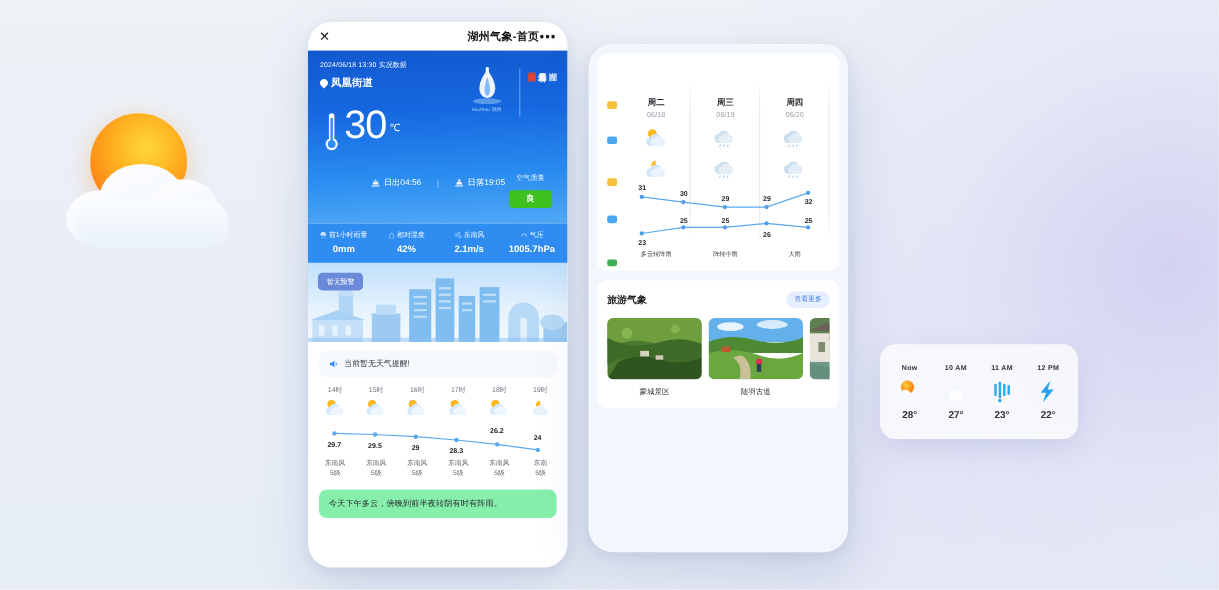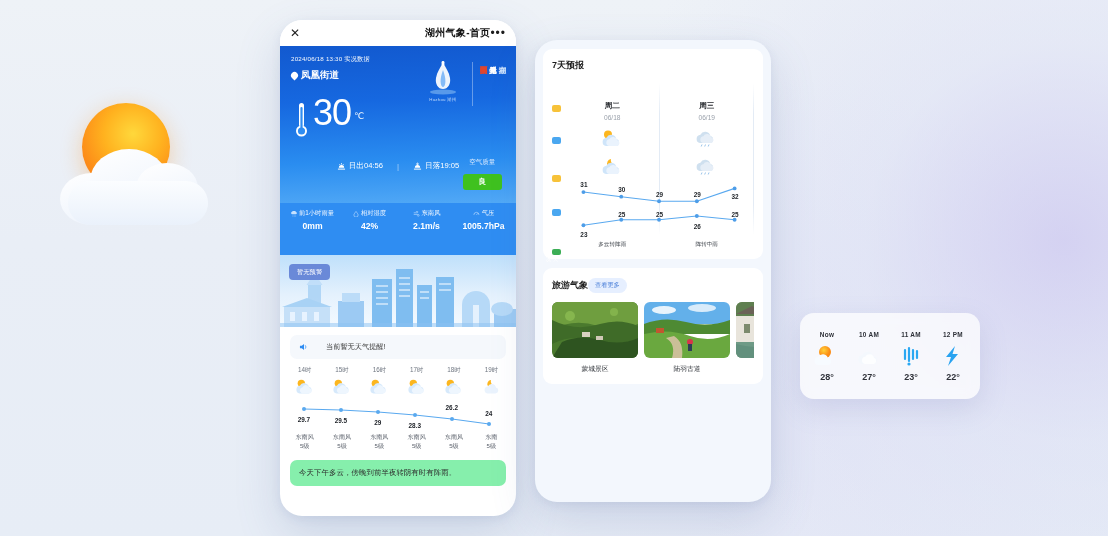--- a/index.html
+++ b/index.html
@@ -72,50 +72,50 @@
   .deg { font-size:9px; margin-left:3px; vertical-align:super; }
   .aq { position:absolute; right:14px; top:112px; text-align:center; }
   .aq-label { font-size:6.5px; color:#dbeafe; margin-bottom:3px; }
   .aq-pill { background:#3fc11f; color:#fff; font-size:7.5px; font-weight:700;
     border-radius:3px; padding:3px 16px; display:inline-block; }
 
   .sun-row { display:flex; align-items:center; justify-content:center; gap:14px; margin-top:20px; font-size:7.6px; }
   .sun-item { display:flex; align-items:center; gap:3px; }
   .sun-sep { color:rgba(255,255,255,.55); font-size:8px; }
 
-  .stat-bar { display:flex; background:#2f8df2; padding:6px 4px 24px;justify-content:flex-end; }
+  .stat-bar { display:flex; background:#2f8df2; padding:6px 4px 8px;justify-content:flex-end; }
   .stat { flex:1; text-align:center; color:#fff; }
   .stat-t { font-size:6.3px; opacity:.95; display:flex; align-items:center; justify-content:center; gap:2px; }
   .stat-v { font-size:8.6px; font-weight:700; margin-top:3px; }
 
   .city-band { position:relative; height:72px; background:linear-gradient(180deg,#bfe0fb 0%,#e4f1fd 55%,#f4faff 100%); overflow:hidden; }
   .alert-pill { position:absolute; left:9px; top:9px; background:#6a89d8; color:#fff; font-size:6.3px;
     padding:3.5px 8px; border-radius:4px; z-index:3; }
 
   .notice { margin:8px 10px 0; background:#f5f8fc; border-radius:7px; padding:7px 9px;
-    display:flex; align-items:center; gap:18px; }
+    display:flex; align-items:center; gap:5px; }
   .notice-txt { font-size:7.2px; color:#3a3a3a; }
 
   .hourly { margin:7px 6px 0; }
   .h-row { display:flex; }
   .h-col { flex:1; text-align:center; }
   .h-time { font-size:6.3px; color:#6f7681; }
   .h-icon { margin:3px 0 1px; }
   .h-wind { font-size:6.1px; color:#5d636d; line-height:1.45; margin-top:3px; }
   .h-chart { position:relative; height:28px; margin-top:2px; }
   .h-chart svg { position:absolute; inset:0; }
   .h-val { position:absolute; font-size:6.4px; font-weight:700; color:#21252b; transform:translateX(-50%); }
 
   .summary { margin:9px 10px 0; background:#86efac; border-radius:7px; padding:8px 9px; }
   .summary p { font-size:7.4px; color:#2c2c2c; letter-spacing:.1px; }
 
   
   .card { background:#fff; border-radius:9px; margin:9px 8px 0; padding:10px 9px; }
   .card-title { font-size:9px; font-weight:700; color:#1d1d1d; }
-  .card-head { display:flex; align-items:center; justify-content:flex-start;font-family:Liberation Mono, monospace; }
+  .card-head { display:flex; align-items:center; justify-content:space-between;font-family:Liberation Mono, monospace; }
   .more-btn { background:#e6efff; color:#4a7fd8; font-size:6.2px; border-radius:8px; padding:3px 7px; }
 
   .week { display:flex; margin-top:9px; }
   .vlabels { width:13px; flex:none; position:relative; }
   .vlab { position:absolute; left:0; width:9px; border-radius:2px; color:#fff; font-size:5.2px;
     writing-mode:vertical-rl; text-align:center; padding:3px 1px; letter-spacing:.4px; }
   .vl-day  { top:24px;  background:#f7c239; }
   .vl-nite { top:56px;  background:#4aa7f0; }
   .vl-high { top:94px;  background:#f7c239; }
   .vl-low  { top:128px; background:#4aa7f0; }
@@ -439,21 +439,20 @@
   </div>
 
   <div class="summary">
     <p>今天下午多云，傍晚到前半夜转阴有时有阵雨。</p>
   </div>
 </div>
 
 <div class="phone phone-b">
 
   <div class="card">
-    <div class="card-title">7天预报</div>
 
     <div class="week">
       <div class="vlabels">
         <span class="vlab vl-day">白天</span>
         <span class="vlab vl-nite">夜间</span>
         <span class="vlab vl-high">高温</span>
         <span class="vlab vl-low">低温</span>
         <span class="vlab vl-cond">天况</span>
       </div>
 
@@ -489,20 +488,39 @@
             </div>
           <div class="wk-ic">
               <svg width="24" height="19" viewBox="0 0 24 18">
                 <path d="M5 13.5 a4.2 4.2 0 0 1 .4-8.3 a5.3 5.3 0 0 1 9.9 1.2 a3.6 3.6 0 0 1-.6 7.1z" fill="#cfe0ef"></path>
                 <path d="M8 13.5 a3.4 3.4 0 0 1 .3-6.7 a4.3 4.3 0 0 1 8 1 a2.9 2.9 0 0 1-.5 5.7z" fill="#e6eef7"></path>
                 <path d="M7 15 l-.8 2 M10.5 15 l-.8 2 M14 15 l-.8 2" stroke="#8fbde8" stroke-width=".9"></path>
               </svg>
             </div>
           <div class="wk-cond" style="margin-top:64px">阵转中雨</div>
         </div>
+        <div class="wk-col">
+          <div class="wk-day">周四</div>
+          <div class="wk-date">06/20</div>
+          <div class="wk-ic">
+              <svg width="24" height="19" viewBox="0 0 24 18">
+                <path d="M5 13.5 a4.2 4.2 0 0 1 .4-8.3 a5.3 5.3 0 0 1 9.9 1.2 a3.6 3.6 0 0 1-.6 7.1z" fill="#cbdef0"></path>
+                <path d="M8 13.5 a3.4 3.4 0 0 1 .3-6.7 a4.3 4.3 0 0 1 8 1 a2.9 2.9 0 0 1-.5 5.7z" fill="#e3edf8"></path>
+                <path d="M7 15 l-.8 2 M10.5 15 l-.8 2 M14 15 l-.8 2" stroke="#8fbde8" stroke-width=".9"></path>
+              </svg>
+            </div>
+          <div class="wk-ic">
+              <svg width="24" height="19" viewBox="0 0 24 18">
+                <path d="M5 13.5 a4.2 4.2 0 0 1 .4-8.3 a5.3 5.3 0 0 1 9.9 1.2 a3.6 3.6 0 0 1-.6 7.1z" fill="#cbdef0"></path>
+                <path d="M8 13.5 a3.4 3.4 0 0 1 .3-6.7 a4.3 4.3 0 0 1 8 1 a2.9 2.9 0 0 1-.5 5.7z" fill="#e3edf8"></path>
+                <path d="M7 15 l-.8 2 M10.5 15 l-.8 2 M14 15 l-.8 2" stroke="#8fbde8" stroke-width=".9"></path>
+              </svg>
+            </div>
+          <div class="wk-cond" style="margin-top:64px">大雨</div>
+        </div>
 
         <div class="wk-chart">
           <svg viewBox="0 0 205 62" preserveAspectRatio="none">
             <polyline points="20,12 61,17 102,22 143,22 184,8" fill="none" stroke="#5aa9ef" stroke-width="1.1" vector-effect="non-scaling-stroke"></polyline>
             <polyline points="20,48 61,42 102,42 143,38 184,42" fill="none" stroke="#5aa9ef" stroke-width="1.1" vector-effect="non-scaling-stroke"></polyline>
           </svg>
           <svg viewBox="0 0 205 62" style="position:absolute;inset:0">
             <circle cx="20" cy="12" r="2.1" fill="#4d9de8"></circle>
               <circle cx="61" cy="17" r="2.1" fill="#4d9de8"></circle>
             <circle cx="102" cy="22" r="2.1" fill="#4d9de8"></circle>

